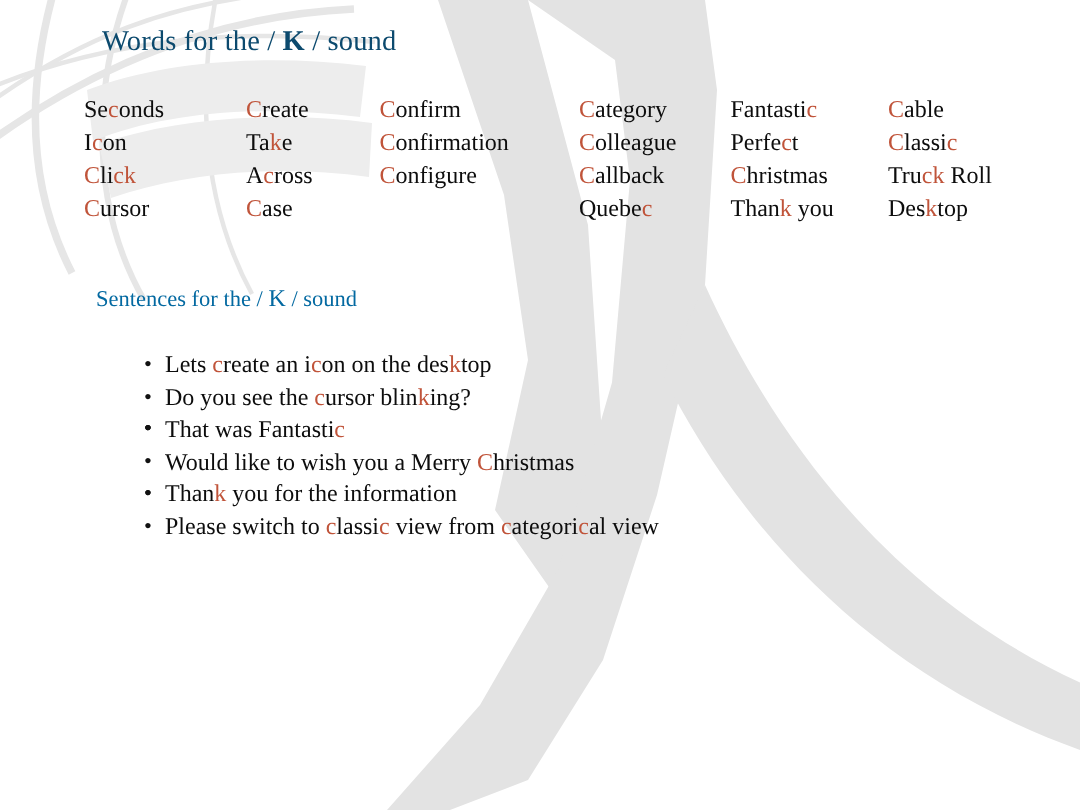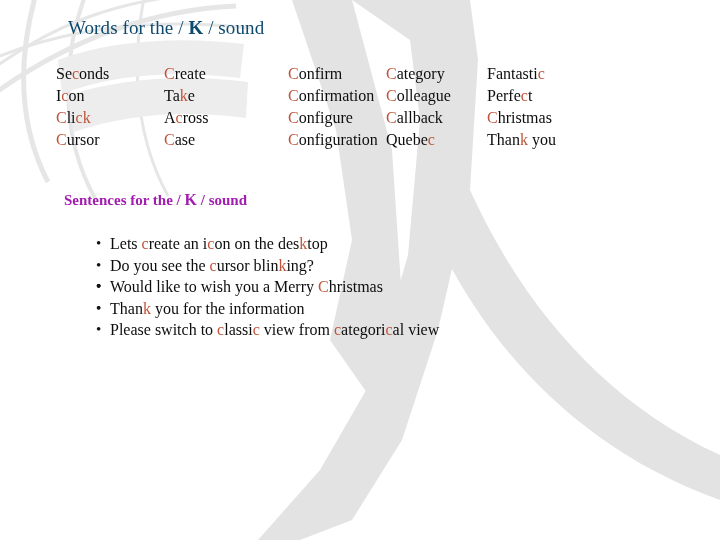--- a/index.html
+++ b/index.html
@@ -47,22 +47,22 @@
   .title .k {
     font-weight: bold;
     font-size: 19px;
   }
 
   .subtitle {
     position: absolute;
     left: 64px;
     top: 191px;
     font-size: 15px;
-    font-weight: bold;
-    color: #a21caf;
+    font-weight: normal;
+    color: #0369a1;
     white-space: nowrap;
   }
   .subtitle .k {
     font-size: 16px;
   }
 
   #words {
     position: absolute;
     left: 0;
     top: 63px;
@@ -142,50 +142,55 @@
           <div class="wrow" title="Icon"><span>I</span><span class="hl">c</span><span>on</span></div>
           <div class="wrow" title="Click"><span class="hl">C</span><span>li</span><span class="hl">ck</span></div>
           <div class="wrow" title="Cursor"><span class="hl">C</span><span>ursor</span></div>
         </div>
         <div class="wcol" style="left: 164px;">
           <div class="wrow" title="Create"><span class="hl">C</span><span>reate</span></div>
           <div class="wrow" title="Take"><span>Ta</span><span class="hl">k</span><span>e</span></div>
           <div class="wrow" title="Across"><span>A</span><span class="hl">c</span><span>ross</span></div>
           <div class="wrow" title="Case"><span class="hl">C</span><span>ase</span></div>
         </div>
-        <div class="wcol" style="left: 253px; margin-left: 35px;">
+        <div class="wcol" style="left: 253px;">
           <div class="wrow" title="Confirm"><span class="hl">C</span><span>onfirm</span></div>
           <div class="wrow" title="Confirmation"><span class="hl">C</span><span>onfirmation</span></div>
           <div class="wrow" title="Configure"><span class="hl">C</span><span>onfigure</span></div>
-          <div class="wrow" title="Configuration"><span class="hl">C</span><span>onfiguration</span></div>
         </div>
         <div class="wcol" style="left: 487px;">
           <div class="wrow" title="Fantastic"><span>Fantasti</span><span class="hl">c</span></div>
           <div class="wrow" title="Perfect"><span>Perfe</span><span class="hl">c</span><span>t</span></div>
           <div class="wrow" title="Christmas"><span class="hl">C</span><span>hristmas</span></div>
           <div class="wrow" title="Thank you"><span>Than</span><span class="hl">k</span><span> you</span></div>
         </div>
         <div class="wcol" style="left: 386px;">
           <div class="wrow" title="Category"><span class="hl">C</span><span>ategory</span></div>
           <div class="wrow" title="Colleague"><span class="hl">C</span><span>olleague</span></div>
           <div class="wrow" title="Callback"><span class="hl">C</span><span>allback</span></div>
           <div class="wrow" title="Quebec"><span>Quebe</span><span class="hl">c</span></div>
         </div>
+        <div class="wcol" style="left: 592px;">
+          <div class="wrow" title="Cable"><span class="hl">C</span><span>able</span></div>
+          <div class="wrow" title="Classic"><span class="hl">C</span><span>lassi</span><span class="hl">c</span></div>
+          <div class="wrow" title="Truck Roll"><span>Tru</span><span class="hl">ck</span><span> Roll</span></div>
+          <div class="wrow" title=" Desktop"><span> Des</span><span class="hl">k</span><span>top</span></div>
+        </div>
       </div>
 
     <div class="subtitle">
       <span>Sentences for the / </span><span class="k">K</span><span>  / sound</span>
     </div>
 
     <div id="sentences">
         <div class="sent"><span class="bullet">•</span><span><span>Lets </span><span class="hl">c</span><span>reate an i</span><span class="hl">c</span><span>on on the des</span><span class="hl">k</span><span>top</span></span></div>
         <div class="sent"><span class="bullet">•</span><span><span>Do you see the </span><span class="hl">c</span><span>ursor blin</span><span class="hl">k</span><span>ing?</span></span></div>
         <div class="sent"><span class="bullet">•</span></div>
         <div class="sent"><span class="bullet">•</span></div>
-        <div class="sent"><span class="bullet">•</span></div>
+        <div class="sent"><span class="bullet">•</span><span><span>That was Fantasti</span><span class="hl">c</span></span></div>
         <div class="sent"><span class="bullet">•</span><span><span>Would like to wish you a Merry </span><span class="hl">C</span><span>hristmas</span></span></div>
         <div class="sent"><span class="bullet">•</span></div>
         <div class="sent"><span class="bullet">•</span><span><span>Than</span><span class="hl">k</span><span> you for the information</span></span></div>
         <div class="sent"><span class="bullet">•</span><span><span>Please switch to </span><span class="hl">c</span><span>lassi</span><span class="hl">c</span><span> view from </span><span class="hl">c</span><span>ategori</span><span class="hl">c</span><span>al view</span></span></div>
       </div>
 
   </div>
 </div>
 
 </body></html>

